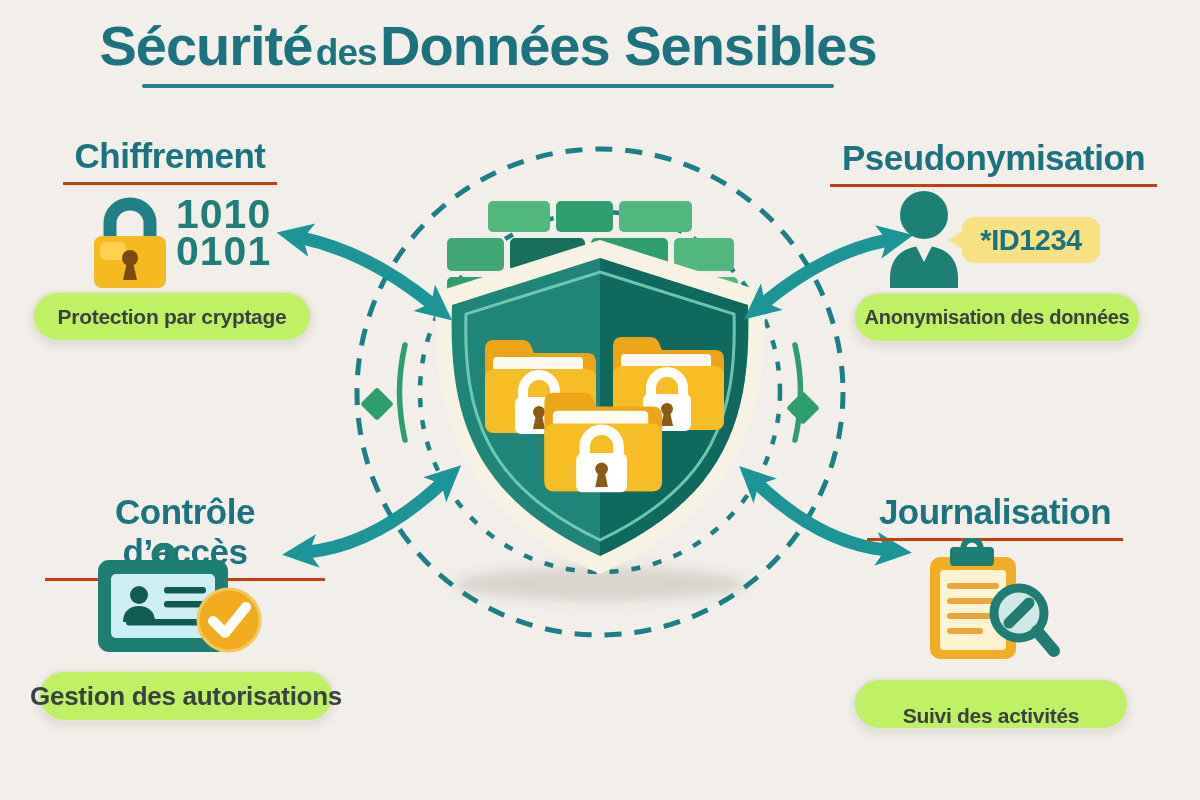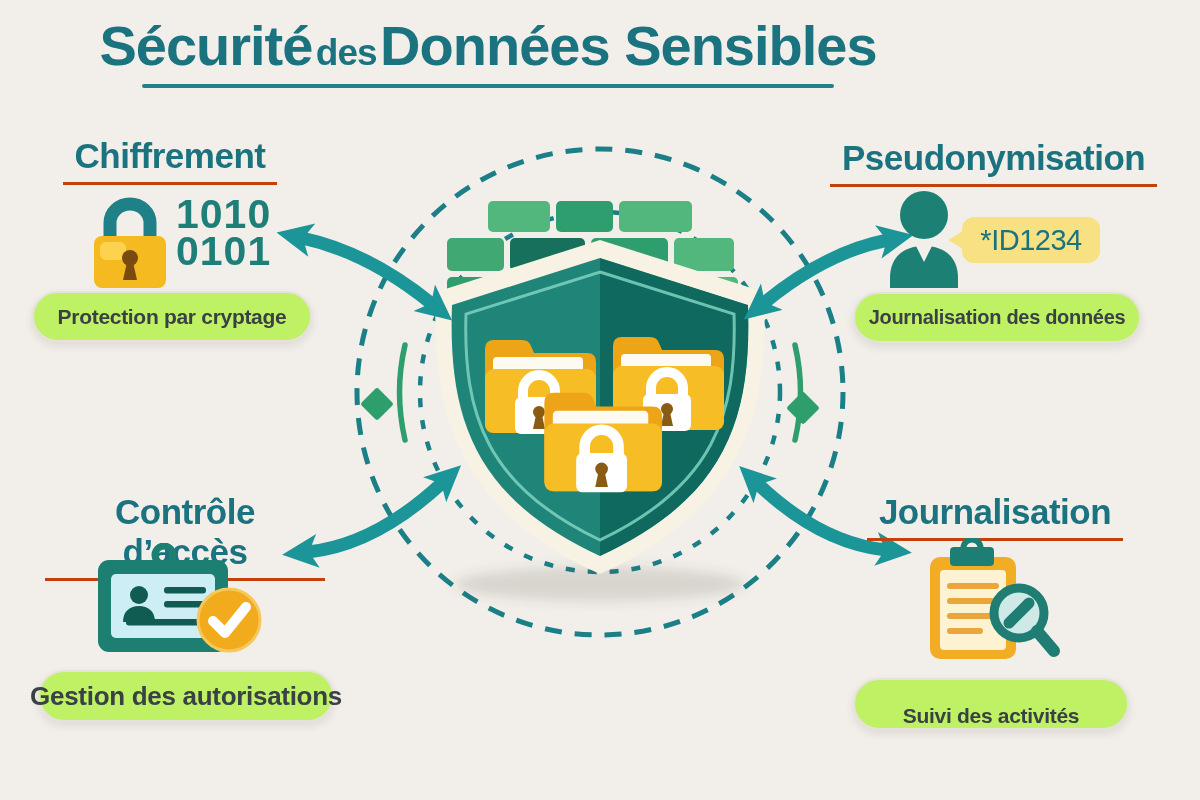--- a/index.html
+++ b/index.html
@@ -23,21 +23,21 @@
     background:#bef264;border:2px solid #e6e2db;border-radius:26px;
     box-shadow:0 4px 9px rgba(70,70,60,.12);
     color:#3a4145;font-weight:700;font-size:21px;letter-spacing:-0.3px;white-space:nowrap;
   }
   
   .binary{position:absolute;color:#1e7f78;font-weight:700;font-size:41px;line-height:37px;letter-spacing:1px;}
   
   .bubble{
     position:absolute;display:flex;align-items:center;justify-content:center;
     background:#f8e183;border-radius:12px;
-    color:#19737f;font-weight:400;font-size:29px;letter-spacing:-0.5px;
+    color:#19737f;font-weight:700;font-size:29px;letter-spacing:-0.5px;
   }
   .bubble::before{
     content:"";position:absolute;left:-14px;top:50%;margin-top:-9px;
     border-top:9px solid transparent;border-bottom:9px solid transparent;
     border-right:15px solid #f8e183;
   }
   .abs{position:absolute;}
   svg{display:block;}
 </style>
 </head>
@@ -149,21 +149,21 @@
     <circle cx="38" cy="25" r="24" fill="#1d8074"></circle>
     <path d="M4,98 V88 C4,66 19,56 38,56 C57,56 72,66 72,88 V98 Z" fill="#1d8074"></path>
     <polygon points="30,56 46,56 38,72" fill="#f2efea"></polygon>
   </svg>
 
   <div class="bubble" style="left:962px;top:217px;width:138px;height:46px;">
     <span>*ID1234</span>
   </div>
 
   <div class="pill" style="left:853px;top:292px;width:284px;height:47px;font-size:20px;">
-    <span>Journalisation des données</span>
+    <span>Anonymisation des données</span>
   </div>
 
   <div class="quad-heading" style="left:45px;top:492px;width:280px;">
     <span class="hu">Contrôle d’accès</span>
   </div>
 
   <svg class="abs" style="left:96px;top:543px;" width="166" height="112" viewBox="0 0 166 112">
     <circle cx="68" cy="12" r="9" fill="none" stroke="#1d7f72" stroke-width="7"></circle>
     <rect x="2" y="17" width="130" height="92" rx="11" fill="#1d7f72"></rect>
     <rect x="15" y="31" width="104" height="64" rx="5" fill="#cdeef4"></rect>

